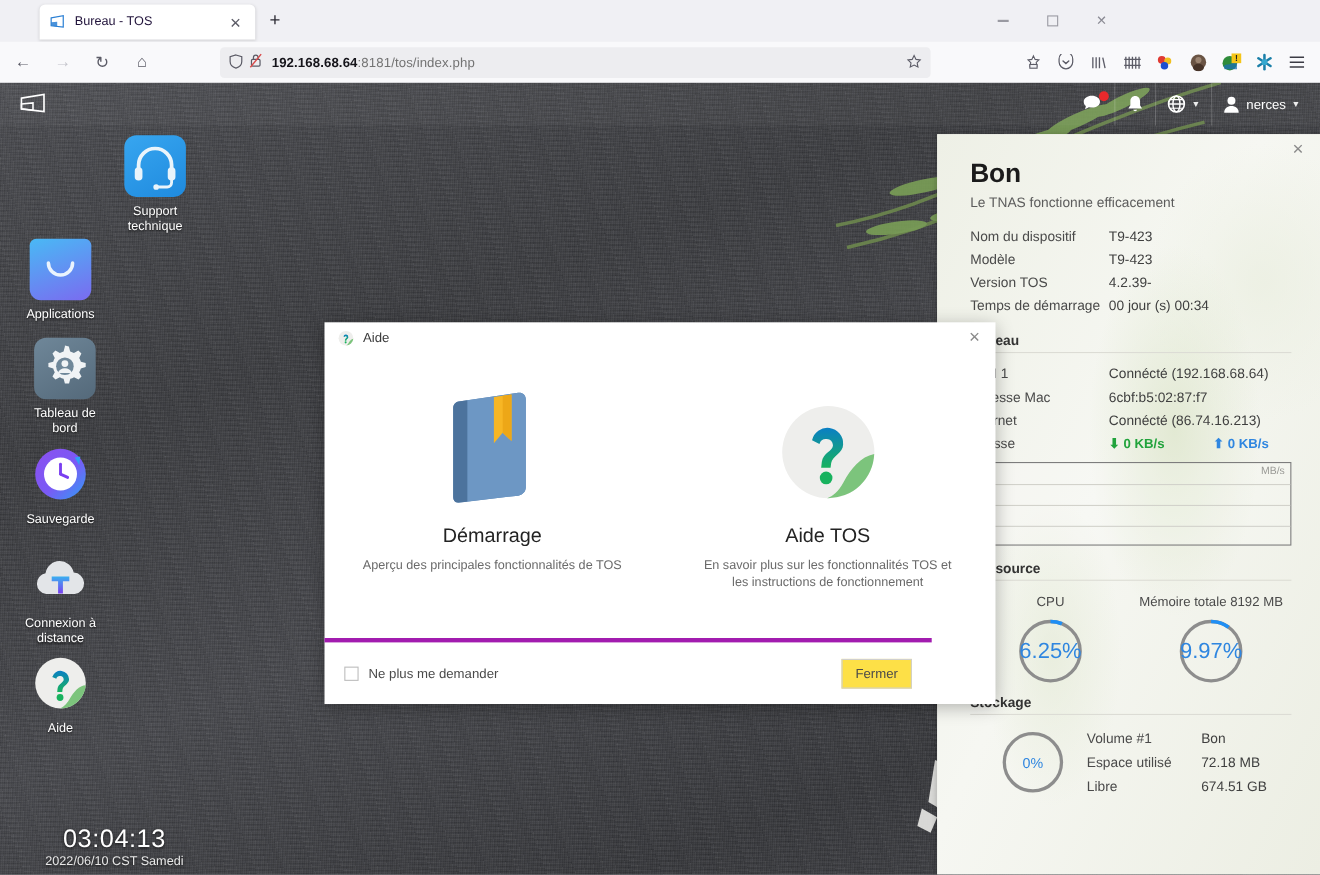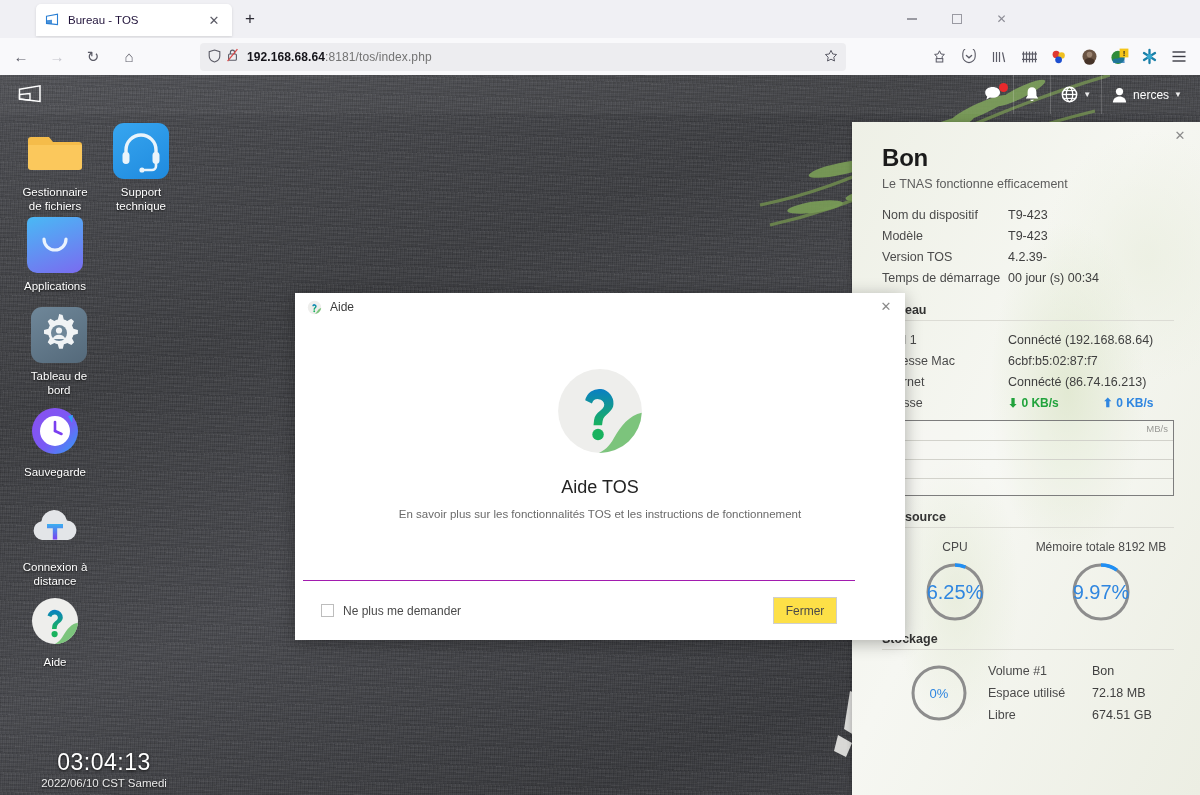--- a/index.html
+++ b/index.html
@@ -176,22 +176,22 @@
   #dlg-close {
     margin-left:auto; width:18px; height:18px; color:#8a8a8a;
     font-size:13px; line-height:18px; text-align:center;
   }
   #dlg-body { display:flex; height:252px; padding-top:26px; }
   .choice { flex:1; text-align:center; padding:0 34px; }
   .choice .art { height:110px; display:flex; align-items:flex-end; justify-content:center; }
   .choice .ct { font-size:18px; color:#232323; margin-top:20px; }
   .choice .cd { font-size:11.5px; color:#6a6a6a; line-height:16px; margin-top:8px; }
   #dlg-footer {
-    position:absolute; left:8px; bottom:0; width:552px; height:60px;
-    border-top:1px solid #a21caf; display:flex; align-items:center; padding:0 18px;
+    position:absolute; left:0; bottom:0; width:552px; height:60px;
+    border-top:4px solid #a21caf; display:flex; align-items:center; padding:0 18px;
   }
   #cb-box { width:13px; height:13px; border:1px solid #bdbdbd; background:#fff; margin-right:9px; }
   #cb-label { font-size:12px; color:#4a4a4a; }
   #btn-fermer {
     margin-left:auto; width:64px; height:27px; border:1px solid #cfcfcf;
     background:#fde047; font-size:12px; color:#4a4a4a;
     display:flex; align-items:center; justify-content:center;
     font-family:"Liberation Sans", sans-serif;
   }
 </style>
@@ -397,29 +397,20 @@
         <svg width="15" height="16" viewBox="0 0 15 16">
             <circle cx="7.5" cy="4.6" r="3.6" fill="#ffffff"></circle>
             <path d="M0.9 15.4 C0.9 11.6 3.8 9.4 7.5 9.4 C11.2 9.4 14.1 11.6 14.1 15.4 Z" fill="#ffffff"></path>
           </svg>
         <span id="username">nerces</span>
         <span class="caret">▼</span>
       </div>
     </div>
   </div>
 
-  <div class="desk-icon" style="left:0px;top:48px;">
-    <div class="ic">
-      <svg width="56" height="56" viewBox="0 0 56 56">
-        <path d="M4 14 h18 l4 5 h26 a3 3 0 0 1 3 3 v21 a3 3 0 0 1 -3 3 H4 a3 3 0 0 1 -3 -3 V17 a3 3 0 0 1 3 -3 z" fill="#f5bc4a"></path>
-        <path d="M1 22 h54 v22 a3 3 0 0 1 -3 3 H4 a3 3 0 0 1 -3 -3 z" fill="#fbc85c"></path>
-      </svg>
-    </div>
-    <div class="lbl">Gestionnaire<br>de fichiers</div>
-  </div>
 
   <div class="desk-icon" style="left:86px;top:48px;">
     <div class="ic ic-blue">
       <svg width="56" height="56" viewBox="0 0 56 56">
         <path d="M13 32 V27 A15 15 0 0 1 43 27 V32" fill="none" stroke="#e9f4fb" stroke-width="3.4" stroke-linecap="round"></path>
         <rect x="9.5" y="29" width="7" height="12" rx="3.4" fill="#e9f4fb"></rect>
         <rect x="39.5" y="29" width="7" height="12" rx="3.4" fill="#e9f4fb"></rect>
         <path d="M43 41 V43 A4 4 0 0 1 39 47 H32" fill="none" stroke="#e9f4fb" stroke-width="2.6" stroke-linecap="round"></path>
         <circle cx="29" cy="47" r="2.6" fill="#e9f4fb"></circle>
       </svg>
@@ -639,20 +630,33 @@
             </defs>
           <path d="M19.5 22 a8.4 8.4 0 0 1 16.6 2.2 c0 4.7 -5.7 6 -6.4 9.9 l-0.3 2.5 h-5 l0.3 -3.1 c0.7 -5.1 6 -5.8 6 -9 a3.7 3.7 0 0 0 -7.2 -0.7 z" fill="url(#gq2)"></path>
           <circle cx="27" cy="42" r="3.4" fill="#18b25e"></circle>
         </svg>
       </span>
       <span id="dlg-title">Aide</span>
       <span id="dlg-close">✕</span>
     </div>
 
     <div id="dlg-body">
+      <div class="choice">
+        <div class="art">
+          <svg width="86" height="104" viewBox="0 0 86 104">
+            <path d="M12 12 L66 4 C70 3.5 73 6 73 10 L73 90 C73 94 70 97 66 97.6 L12 104 C9 104.4 7 102 7 98.6 L7 18 C7 15 9 12.4 12 12 Z" fill="#5d87b5"></path>
+            <path d="M12 12 L20 10.8 L20 103 L12 104 C9 104.4 7 102 7 98.6 L7 18 C7 15 9 12.4 12 12 Z" fill="#4c739d"></path>
+            <path d="M20 10.8 L66 4 C70 3.5 73 6 73 10 L73 90 C73 94 70 97 66 97.6 L20 103 Z" fill="#6d97c4"></path>
+            <path d="M44 8 L60 5.6 L60 48 L52 40.5 L44 50 Z" fill="#f7b624"></path>
+            <path d="M52 40.5 L60 48 L60 5.6 L52 6.8 Z" fill="#eda717"></path>
+          </svg>
+        </div>
+        <div class="ct">Démarrage</div>
+        <div class="cd">Aperçu des principales fonctionnalités de TOS</div>
+      </div>
 
       <div class="choice">
         <div class="art">
           <svg width="92" height="92" viewBox="0 0 56 56">
             <circle cx="28" cy="28" r="25.5" fill="#eeeeec"></circle>
             <path d="M53.4 29 C46 30.5 40.5 37 36.5 44.5 C33.5 50 30.5 52.2 27.4 53.5 A25.5 25.5 0 0 0 53.4 29 Z" fill="#7cc47c"></path>
             <defs>
                 <linearGradient id="gq3" x1="0" y1="0" x2="0" y2="1">
               <stop offset="0%" stop-color="#0a7fc4"></stop>
                   <stop offset="100%" stop-color="#18b25e"></stop>

